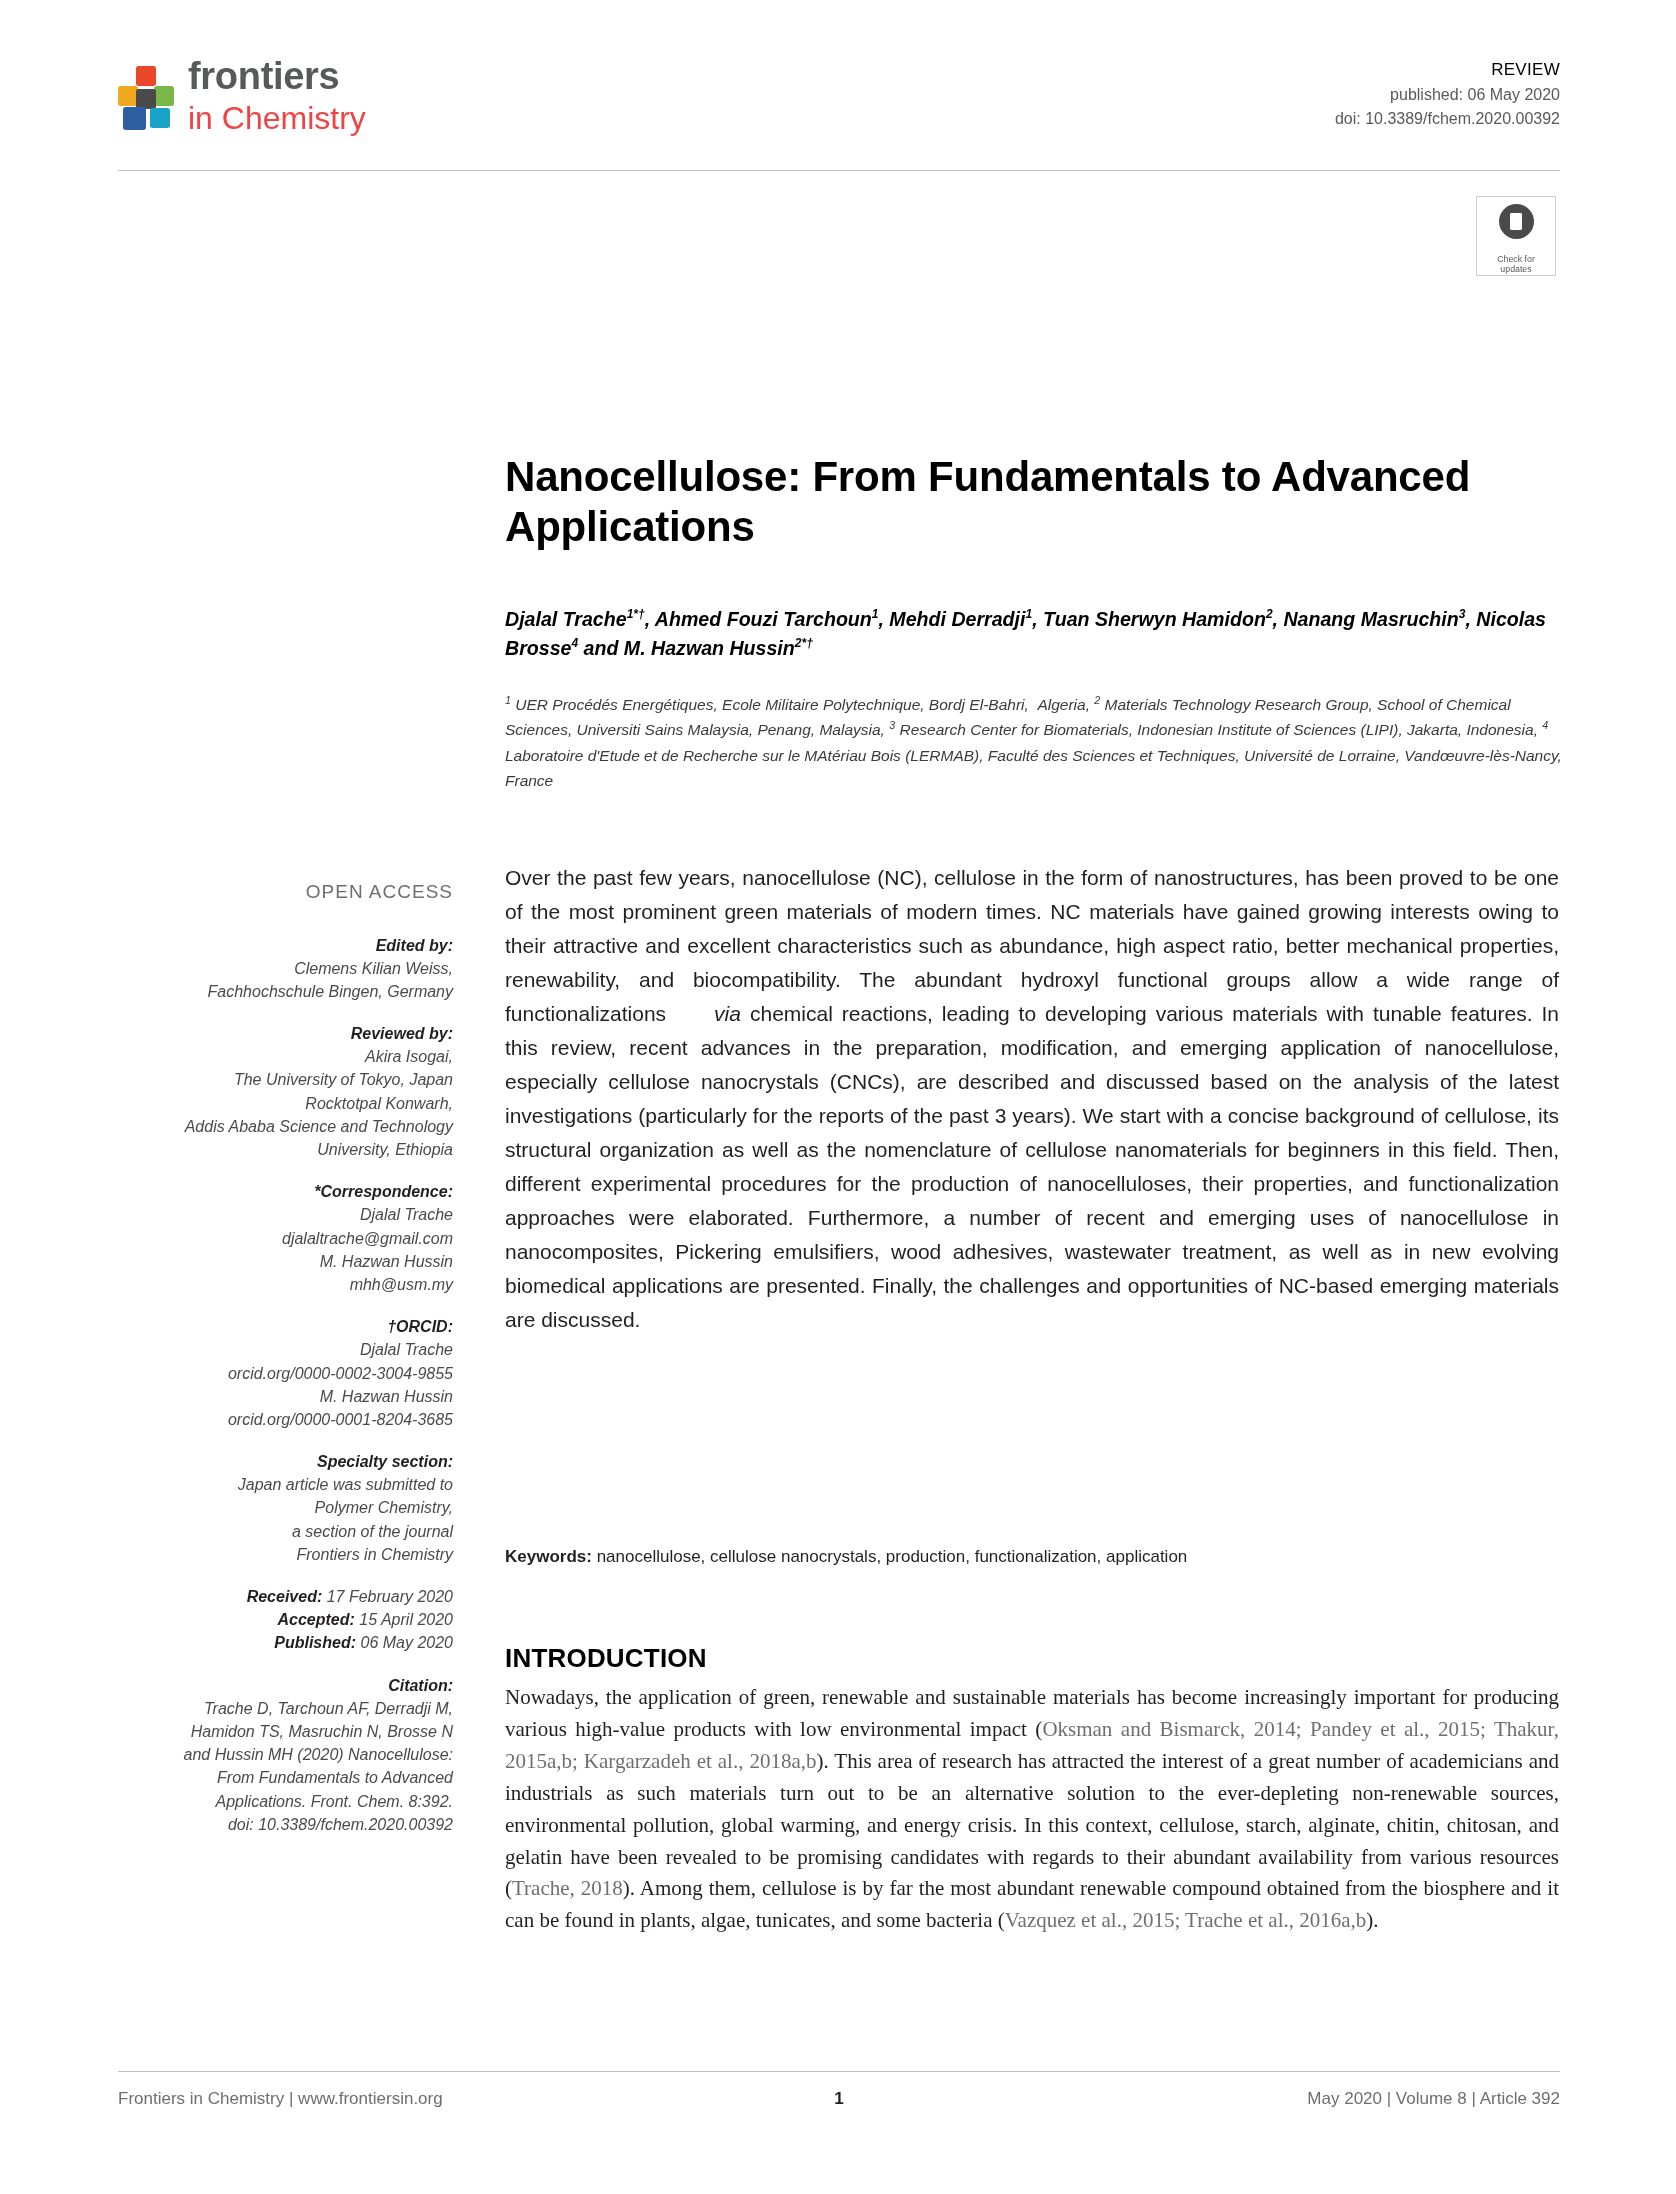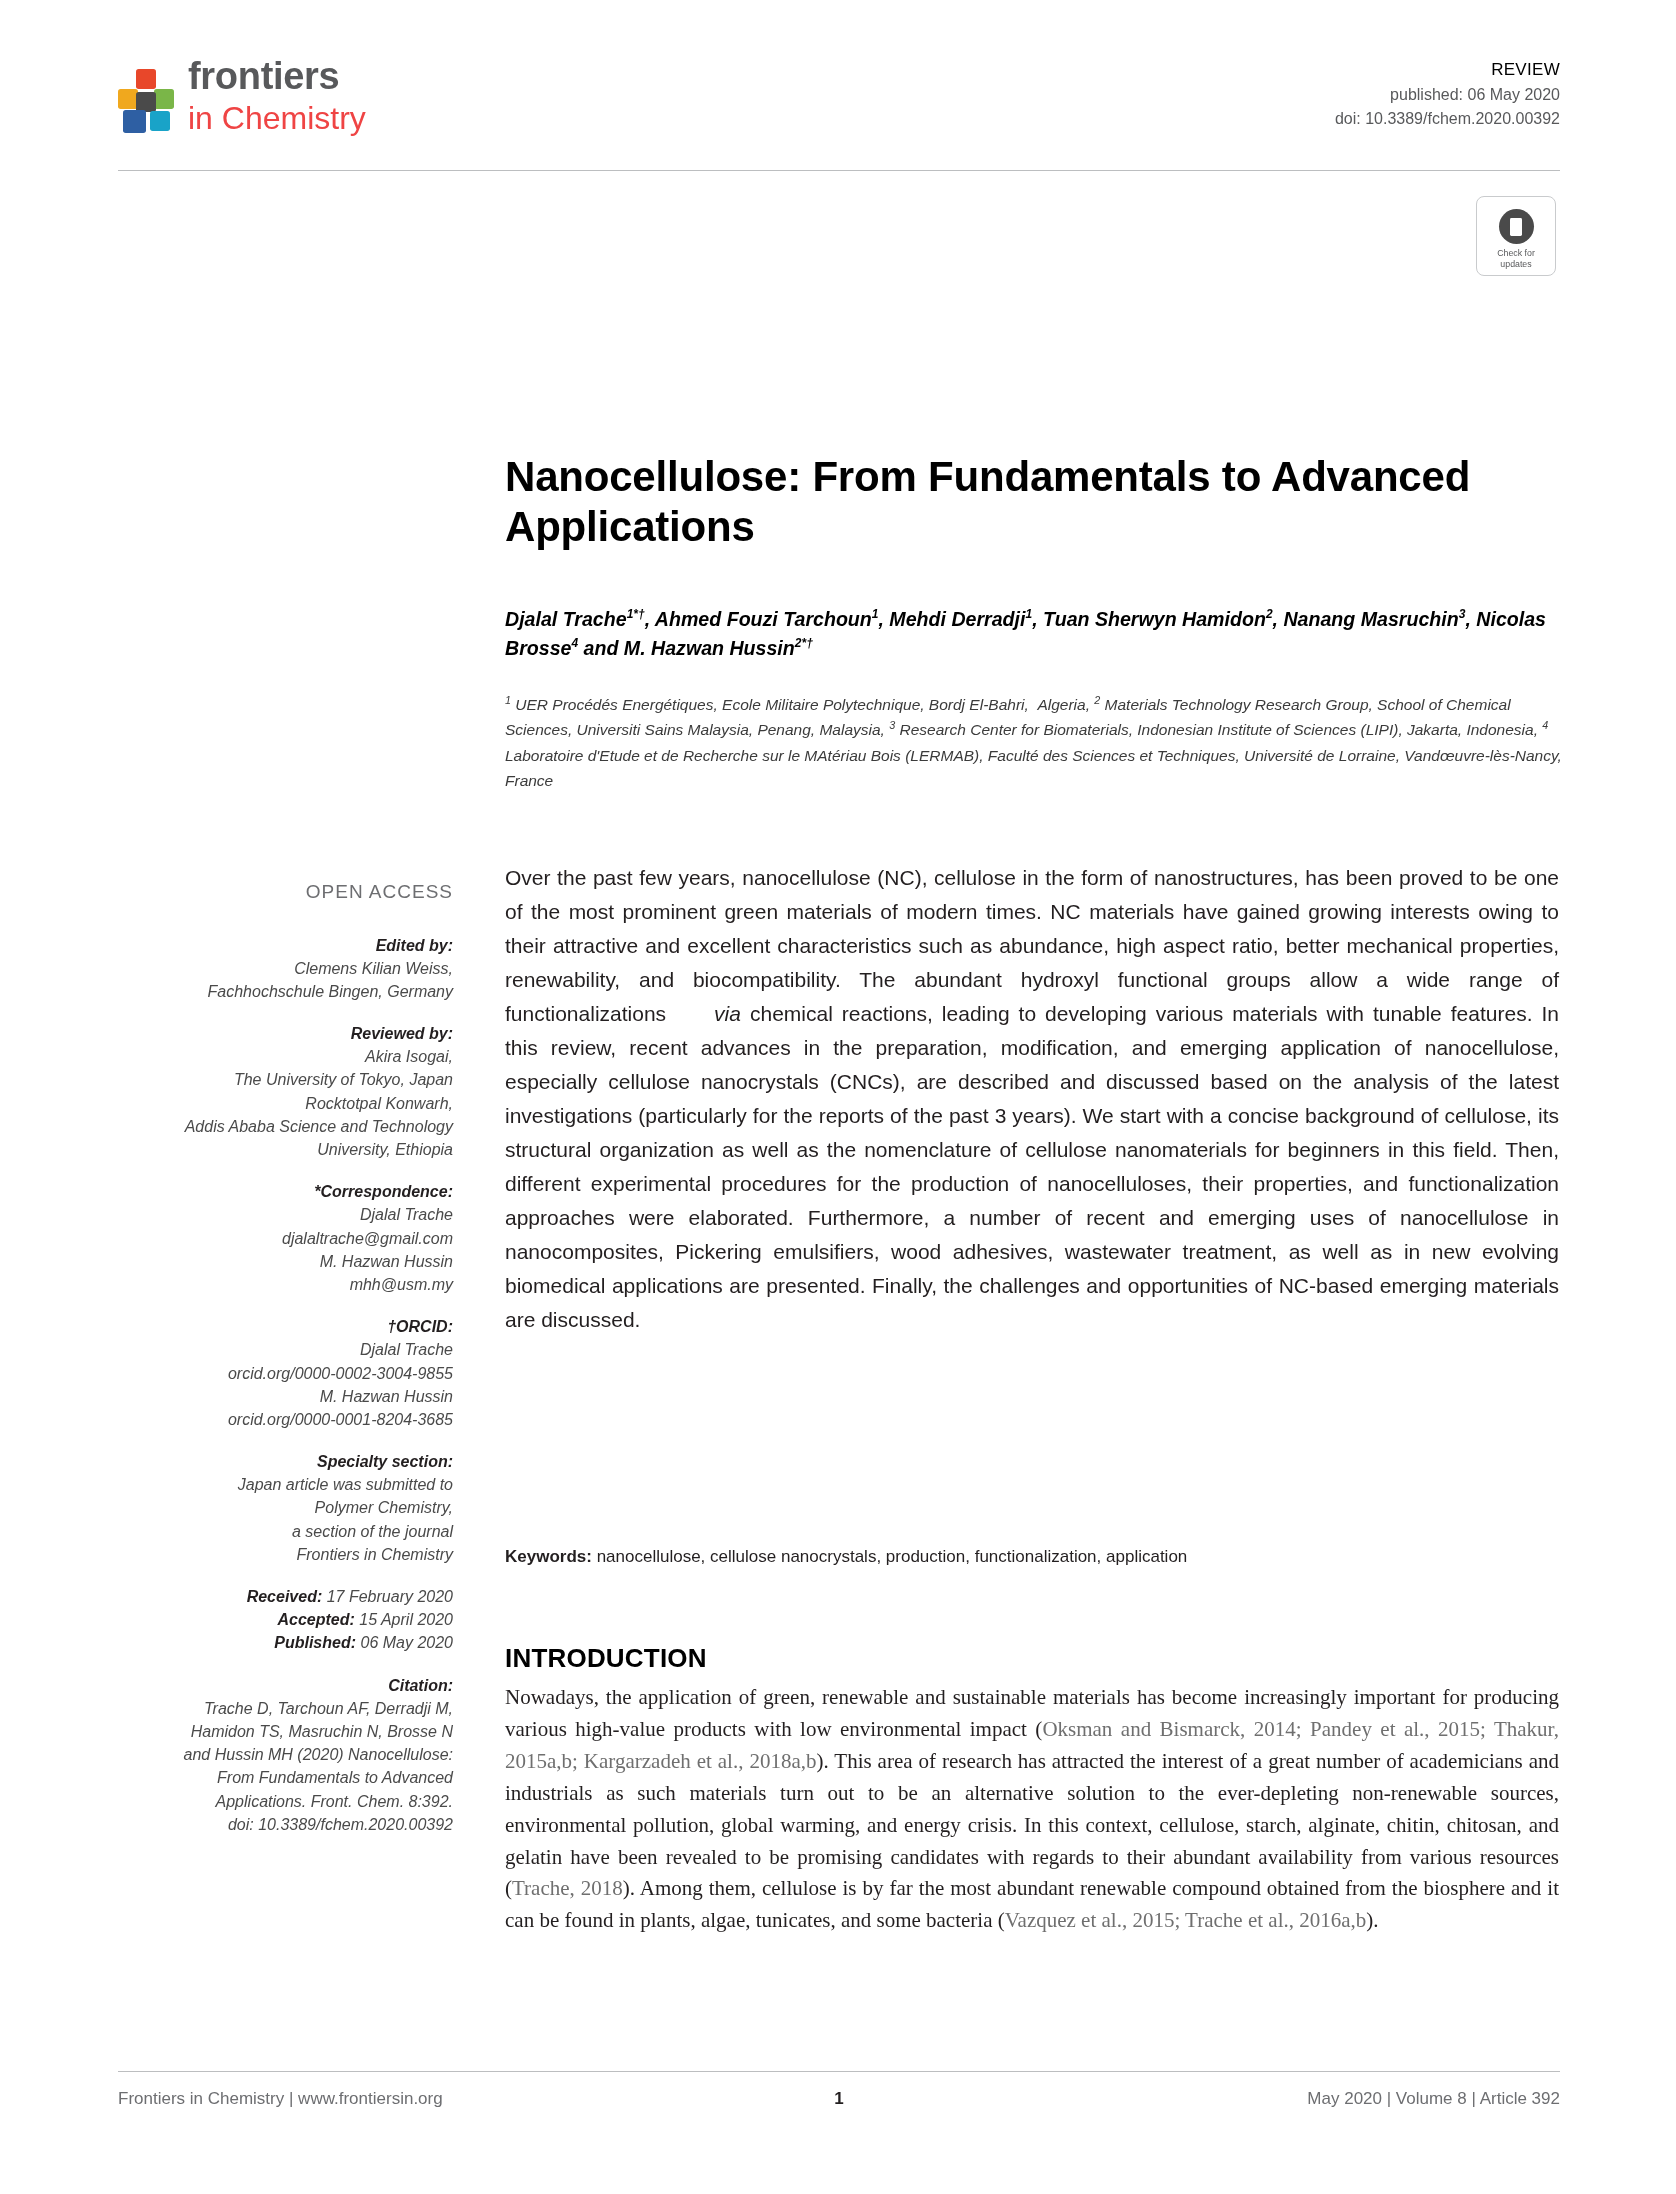--- a/index.html
+++ b/index.html
@@ -28,21 +28,21 @@
     position: absolute;
     left: 118px;
     top: 57px;
     width: 1442px;
     height: 88px;
   }
   .logo-block {
     position: absolute;
     left: 0; top: 0;
     display: flex;
-    align-items: flex-end;
+    align-items: center;
   }
   .logo-mark {
     width: 58px;
     height: 65px;
     position: relative;
     margin-right: 12px;
     margin-top: 5.4px;
   }
   .logo-mark .sq {
     position: absolute;
@@ -97,25 +97,25 @@
   }
 
   
   .check-updates {
     position: absolute;
     right: 120px;
     top: 196px;
     width: 80px;
     height: 80px;
     border: 0.7px solid #c9cbcd;
-    border-radius: 8px;
+    border-radius: 0;
     display: flex;
     flex-direction: column;
     align-items: center;
-    justify-content: center;
+    justify-content: space-between;
     padding-top: 6.8px;
     box-sizing: border-box;
   }
   .check-updates .cu-circle {
     width: 35px;
     height: 35px;
     border-radius: 50%;
     background: #4a4a4a;
     position: relative;
   }

